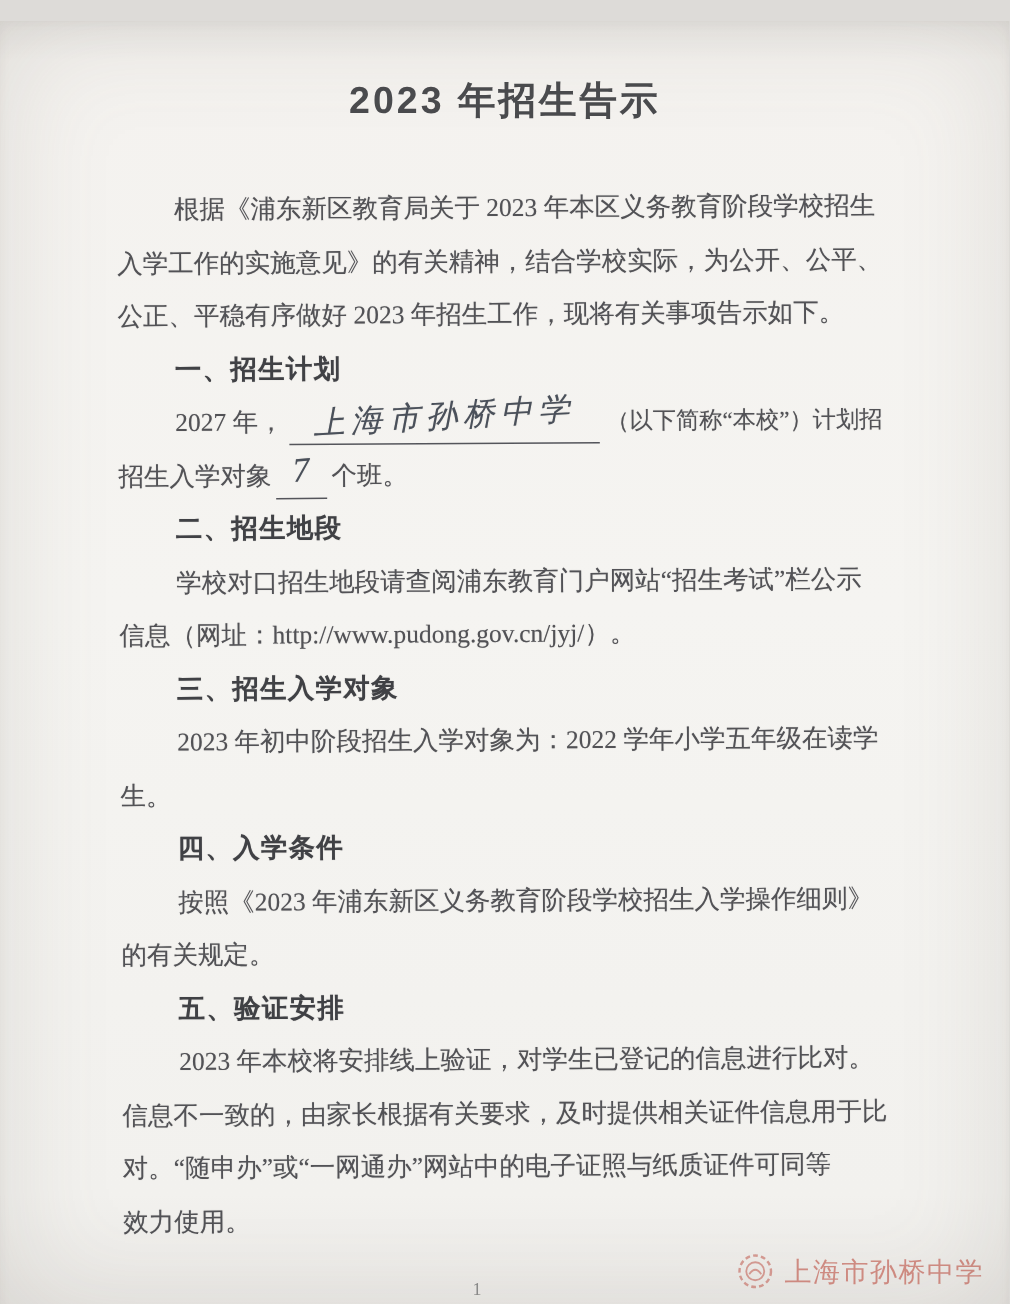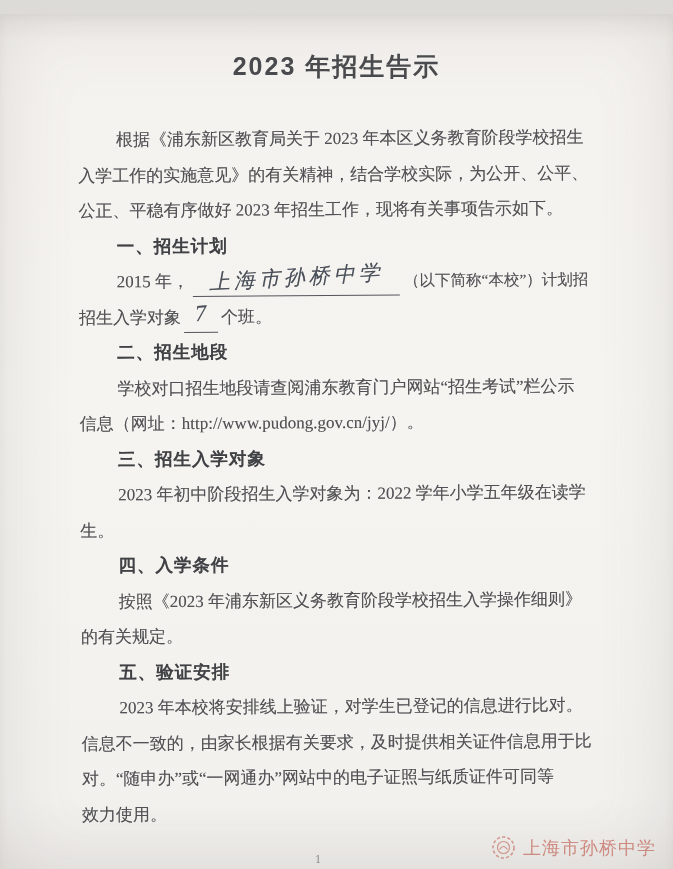--- a/index.html
+++ b/index.html
@@ -68,21 +68,21 @@
 
   <h1 class="title">2023 年招生告示</h1>
 
   <div class="content">
 
     <div class="line indent">根据《浦东新区教育局关于 2023 年本区义务教育阶段学校招生</div>
     <div class="line">入学工作的实施意见》的有关精神，结合学校实际，为公开、公平、</div>
     <div class="line">公正、平稳有序做好 2023 年招生工作，现将有关事项告示如下。</div>
 
     <div class="line heading">一、招生计划</div>
-    <div class="line indent"><span>2015 年，</span><span class="blank name-blank"><span class="handwriting">上海市孙桥中学</span></span><span class="small">（以下简称“本校”）计划招</span></div>
+    <div class="line indent"><span>2027 年，</span><span class="blank name-blank"><span class="handwriting">上海市孙桥中学</span></span><span class="small">（以下简称“本校”）计划招</span></div>
     <div class="line"><span>招生入学对象</span><span class="blank count-blank"><span class="handwriting">7</span></span><span>个班。</span></div>
 
     <div class="line heading">二、招生地段</div>
     <div class="line indent">学校对口招生地段请查阅浦东教育门户网站“招生考试”栏公示</div>
     <div class="line">信息（网址：http://www.pudong.gov.cn/jyj/）。</div>
 
     <div class="line heading">三、招生入学对象</div>
     <div class="line indent">2023 年初中阶段招生入学对象为：2022 学年小学五年级在读学</div>
     <div class="line">生。</div>
 

